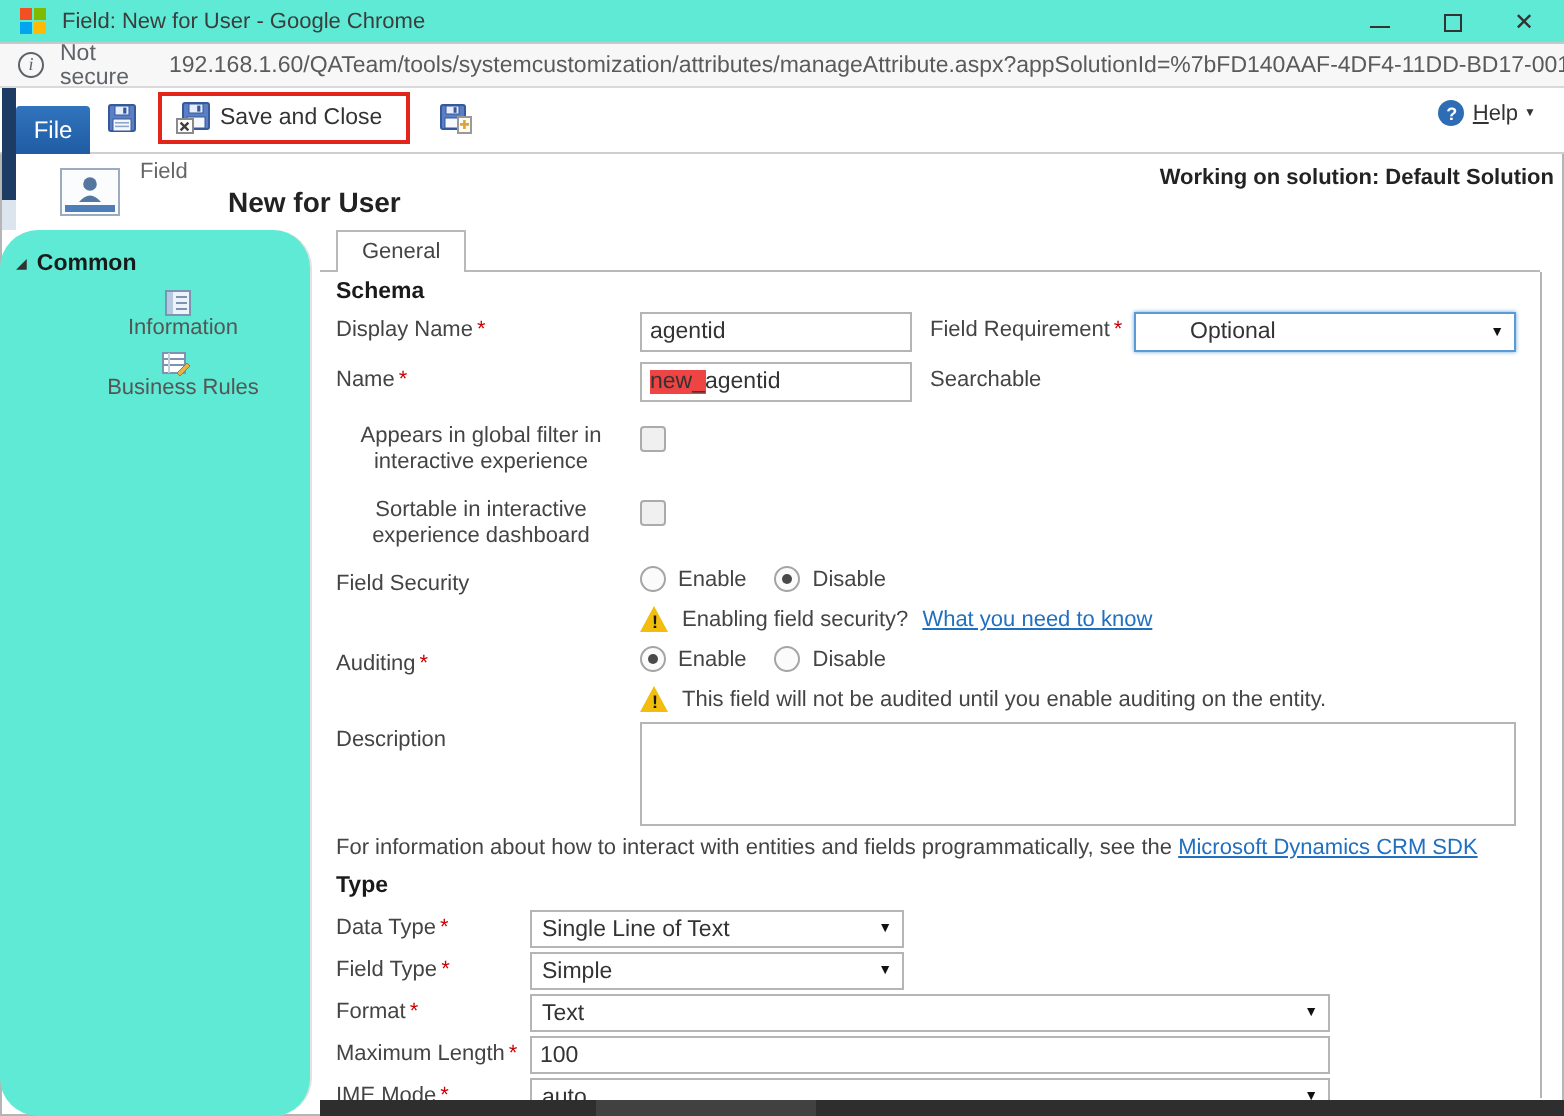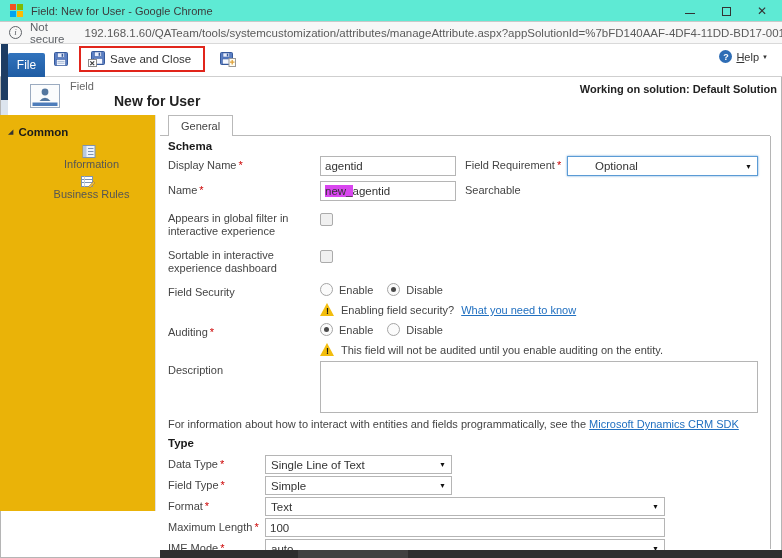--- a/index.html
+++ b/index.html
@@ -41,41 +41,41 @@
 
   
   .crm-header { position:absolute; left:8px; top:77px; width:773px; height:38px; background:#fff; }
   .header-icon { position:absolute; left:22px; top:7px; }
   .header-labels { position:absolute; left:62px; top:3px; }
   .entity-type { color:#666; font-size:11px; }
   .record-title { color:#222; font-size:14px; font-weight:bold; margin-top:1px;padding-left:44px; }
   .solution-status { position:absolute; right:4px; top:6px; font-weight:bold; color:#222; font-size:11px; }
 
   
-  .sidebar { position:absolute; left:0; top:115px; width:156px; height:396px; background:#eab308; border-right:1px solid #e2e2e2; }
+  .sidebar { position:absolute; left:0; top:115px; width:156px; height:443px; background:#5eead4; border-right:1px solid #e2e2e2;border-radius:19px; }
   .tree-group { display:flex; align-items:center; margin:11px 0 7px 8px; cursor:pointer; }
   .tree-arrow { font-size:7px; color:#333; }
   .group-label { font-weight:bold; color:#1a1a1a; margin-left:5px; font-size:11.5px; }
   .tree-item { display:flex; align-items:center; margin:5px 0 5px 22px; color:#555; cursor:pointer;flex-direction:column; }
   .tree-item .ti-label { margin-left:6px; }
 
   
   .content { position:absolute; left:160px; top:115px; width:610px; height:434px; background:#fff; }
   .content-right-border { position:absolute; left:770px; top:136px; width:1px; height:413px; background:#b5b5b5; }
   .tab-row { height:21px; border-bottom:1px solid #b9b9b9; position:relative; }
   .tab { position:absolute; left:8px; top:0; height:21px; padding:0 12px; background:#fff; border:1px solid #b9b9b9; border-bottom:none; display:flex; align-items:center; color:#444; cursor:pointer; }
   .form { padding:4px 8px 0 8px; }
   .section-heading { font-weight:bold; color:#1a1a1a; font-size:11.5px; height:13px; line-height:13px; margin-bottom:3px; }
   .frow { display:flex; align-items:flex-start; }
   .flabel { width:152px; color:#444; line-height:13px; padding-top:3px; flex:none; }
   .flabel.wrap { width:145px; margin-right:7px; }
   .flabel.type-col { width:97px; }
   .req { color:#c00; margin-left:2px; }
   .tbox { height:20px; border:1px solid #b5b5b5; background:#fff; color:#333; display:flex; align-items:center; padding:0 4px; font-size:11.5px; }
-  .prefix { background:#d946ef; }
+  .prefix { background:#ef4444; }
   .select { height:20px; border:1px solid #b5b5b5; background:#fff; color:#333; display:flex; align-items:center; justify-content:space-between; padding:0 5px; font-size:11.5px; cursor:pointer; }
   .select .caret { font-size:7px; color:#111; flex:none; margin-left:4px; }
   .select.focused { border-color:#5b9bd5; box-shadow:0 0 2px rgba(91,155,213,.9); }
   .h19 { height:19px; }
   .w136 { width:136px; } .w191 { width:191px;padding-left:27px; } .w187 { width:187px; } .w493 { width:400px; }
   .gap9 { width:9px; flex:none; }
   .rlabel2 { width:102px; }
   .checkbox { width:13px; height:13px; border:1px solid #ababab; background:#f0f0f0; border-radius:2px; margin-top:4px; flex:none; cursor:default; }
   .radio { width:13px; height:13px; border:1px solid #a5a5a5; background:#fbfbfb; border-radius:50%; position:relative; flex:none; cursor:default; }
   .radio.checked::after { content:""; position:absolute; left:3px; top:3px; width:5px; height:5px; border-radius:50%; background:#4a4a4a; }
@@ -83,21 +83,21 @@
   .radio-pair + .radio-pair { margin-left:14px; }
   .radio-label { margin-left:6px; color:#444; }
   .warn-icon { position:relative; width:15px; height:14px; flex:none; }
   .warn-icon .tri { position:absolute; left:0; top:0; width:0; height:0; border-left:7.5px solid transparent; border-right:7.5px solid transparent; border-bottom:13px solid #f2bd0e; }
   .warn-icon .ex { position:absolute; left:0; top:3px; width:15px; text-align:center; font-size:9px; font-weight:bold; color:#181818; line-height:11px; }
   .warn-text { margin-left:6px; color:#444; padding-top:1px; }
   a.link { color:#2170c0; text-decoration:underline; cursor:pointer; }
   .ml4 { margin-left:4px; }
   .textarea { width:438px; height:52px; border:1px solid #b5b5b5; background:#fff; }
   .sdk-row { color:#444; height:13px; line-height:13px; } .mb4{margin-bottom:4px} .mb5{margin-bottom:5px} .mb6{margin-bottom:6px} .mb8{margin-bottom:8px}
-  .rowh14 { height:14px; } .rowh25 { min-height:25px; }
+  .rowh14 { height:14px; } .rowh25 { min-height:25px;text-align:center; }
 
   
   .bottom-bar { position:absolute; left:160px; top:550px; width:622px; height:8px; background:#2e2e2e; }
   .bottom-bar .seg { position:absolute; left:138px; top:0; width:110px; height:8px; background:#414141; }
 </style>
 </head>
 <body>
 
 <div class="screen">
 

